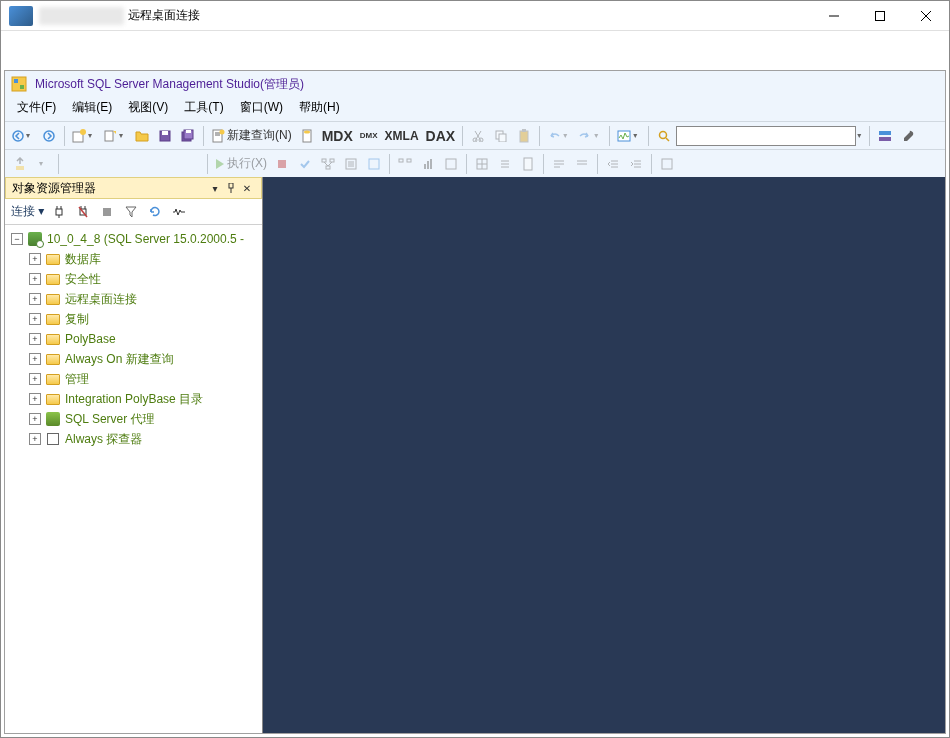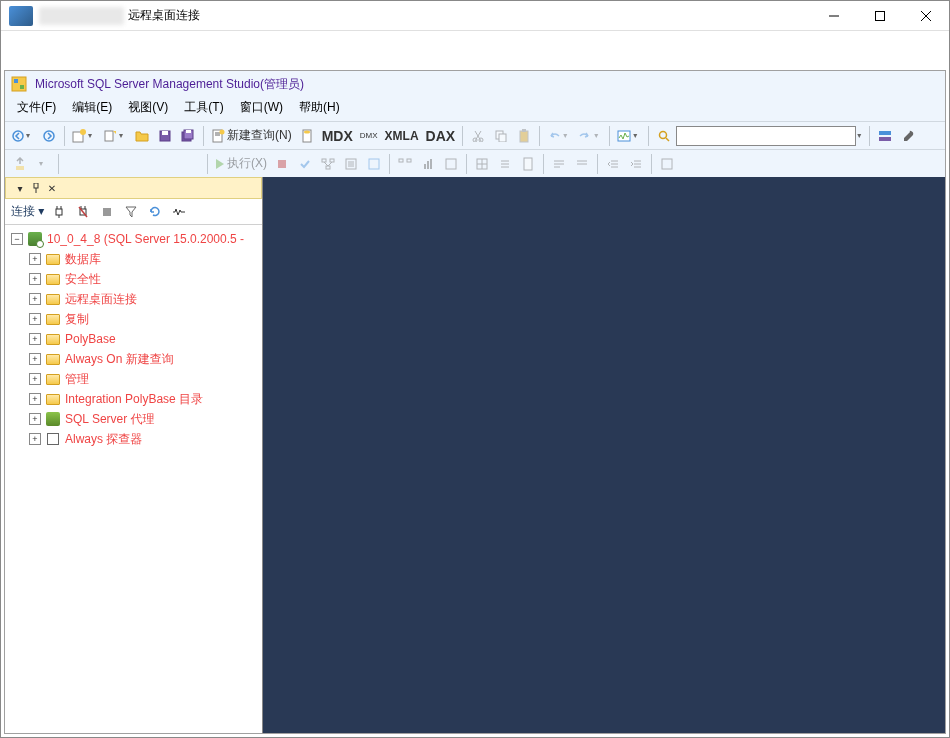--- a/index.html
+++ b/index.html
@@ -43,21 +43,21 @@
 
 .tree { flex: 1; overflow: auto; padding: 4px 2px; font-size: 12px; }
 .tree-node { display: flex; align-items: center; height: 20px; padding-left: 4px; cursor: pointer; white-space: nowrap; }
 .tree-expander { width: 12px; height: 12px; border: 1px solid #888; display: flex; align-items: center; justify-content: center; font-size: 9px; line-height: 1; margin-right: 4px; color: #333; background: #fff; }
 .tree-icon { width: 16px; height: 14px; margin-right: 4px; display: flex; align-items: center; justify-content: center; }
 .folder-icon { width: 14px; height: 11px; background: linear-gradient(#ffe9a8,#f5c94a); border: 1px solid #d4a020; border-radius: 1px; }
 .server-icon { width: 14px; height: 14px; background: linear-gradient(#6ab04c,#4a8030); border-radius: 2px; position: relative; }
 .server-icon::after { content: ""; position: absolute; right: -2px; bottom: -2px; width: 6px; height: 6px; background: #fff; border: 1px solid #4a8030; border-radius: 50%; }
 .agent-icon { width: 14px; height: 14px; background: linear-gradient(#8bc34a,#5a8a2a); border-radius: 2px; }
 .xevent-icon { width: 12px; height: 12px; border: 1px solid #666; background: #fff; }
-.tree-label { color: #ef4444; }
+.tree-label { color: #4d7c0f; }
 .child { padding-left: 22px; }
 
 .editor { flex: 1; background: #293955; }
 
 svg { display: block; }
 </style>
 </head>
 <body>
 
 <div class="window">
@@ -167,21 +167,21 @@
       <div class="tb-btn">
           <svg width="12" height="14">
             <rect x="2" y="1" width="8" height="12" fill="#fff" stroke="#888"></rect>
             <ellipse cx="6" cy="3" rx="3" ry="1.5" fill="#f5c94a"></ellipse>
           </svg>
         </div>
       <div class="tb-btn">
           <span style="font-size:14px;font-weight:bold">MDX</span>
         </div>
       <div class="tb-btn">
-          <span style="font-size:8px;font-weight:normal">DMX</span>
+          <span style="font-size:8px;font-weight:bold">DMX</span>
         </div>
       <div class="tb-btn">
           <span style="font-size:12px;font-weight:bold">XMLA</span>
         </div>
       <div class="tb-btn">
           <span style="font-size:14px;font-weight:bold">DAX</span>
         </div>
       <div class="tb-sep"></div>
       <div class="tb-btn disabled">
           <svg width="12" height="12">
@@ -374,20 +374,21 @@
           <svg width="12" height="12">
             <rect x="1" y="1" width="10" height="10" fill="none" stroke="#666"></rect>
           </svg>
         </div>
     </div>
 
     <div class="workspace">
 
       <div class="panel">
         <div class="panel-header">
+          <span class="panel-title">对象资源管理器</span>
           <div class="panel-hbtn">▾</div>
           <div class="panel-hbtn">
               <svg width="8" height="10">
                 <rect x="2" y="0" width="4" height="5" fill="none" stroke="#333"></rect>
                 <line x1="4" y1="5" x2="4" y2="10" stroke="#333"></line>
               </svg>
             </div>
           <div class="panel-hbtn">✕</div>
         </div>
 

